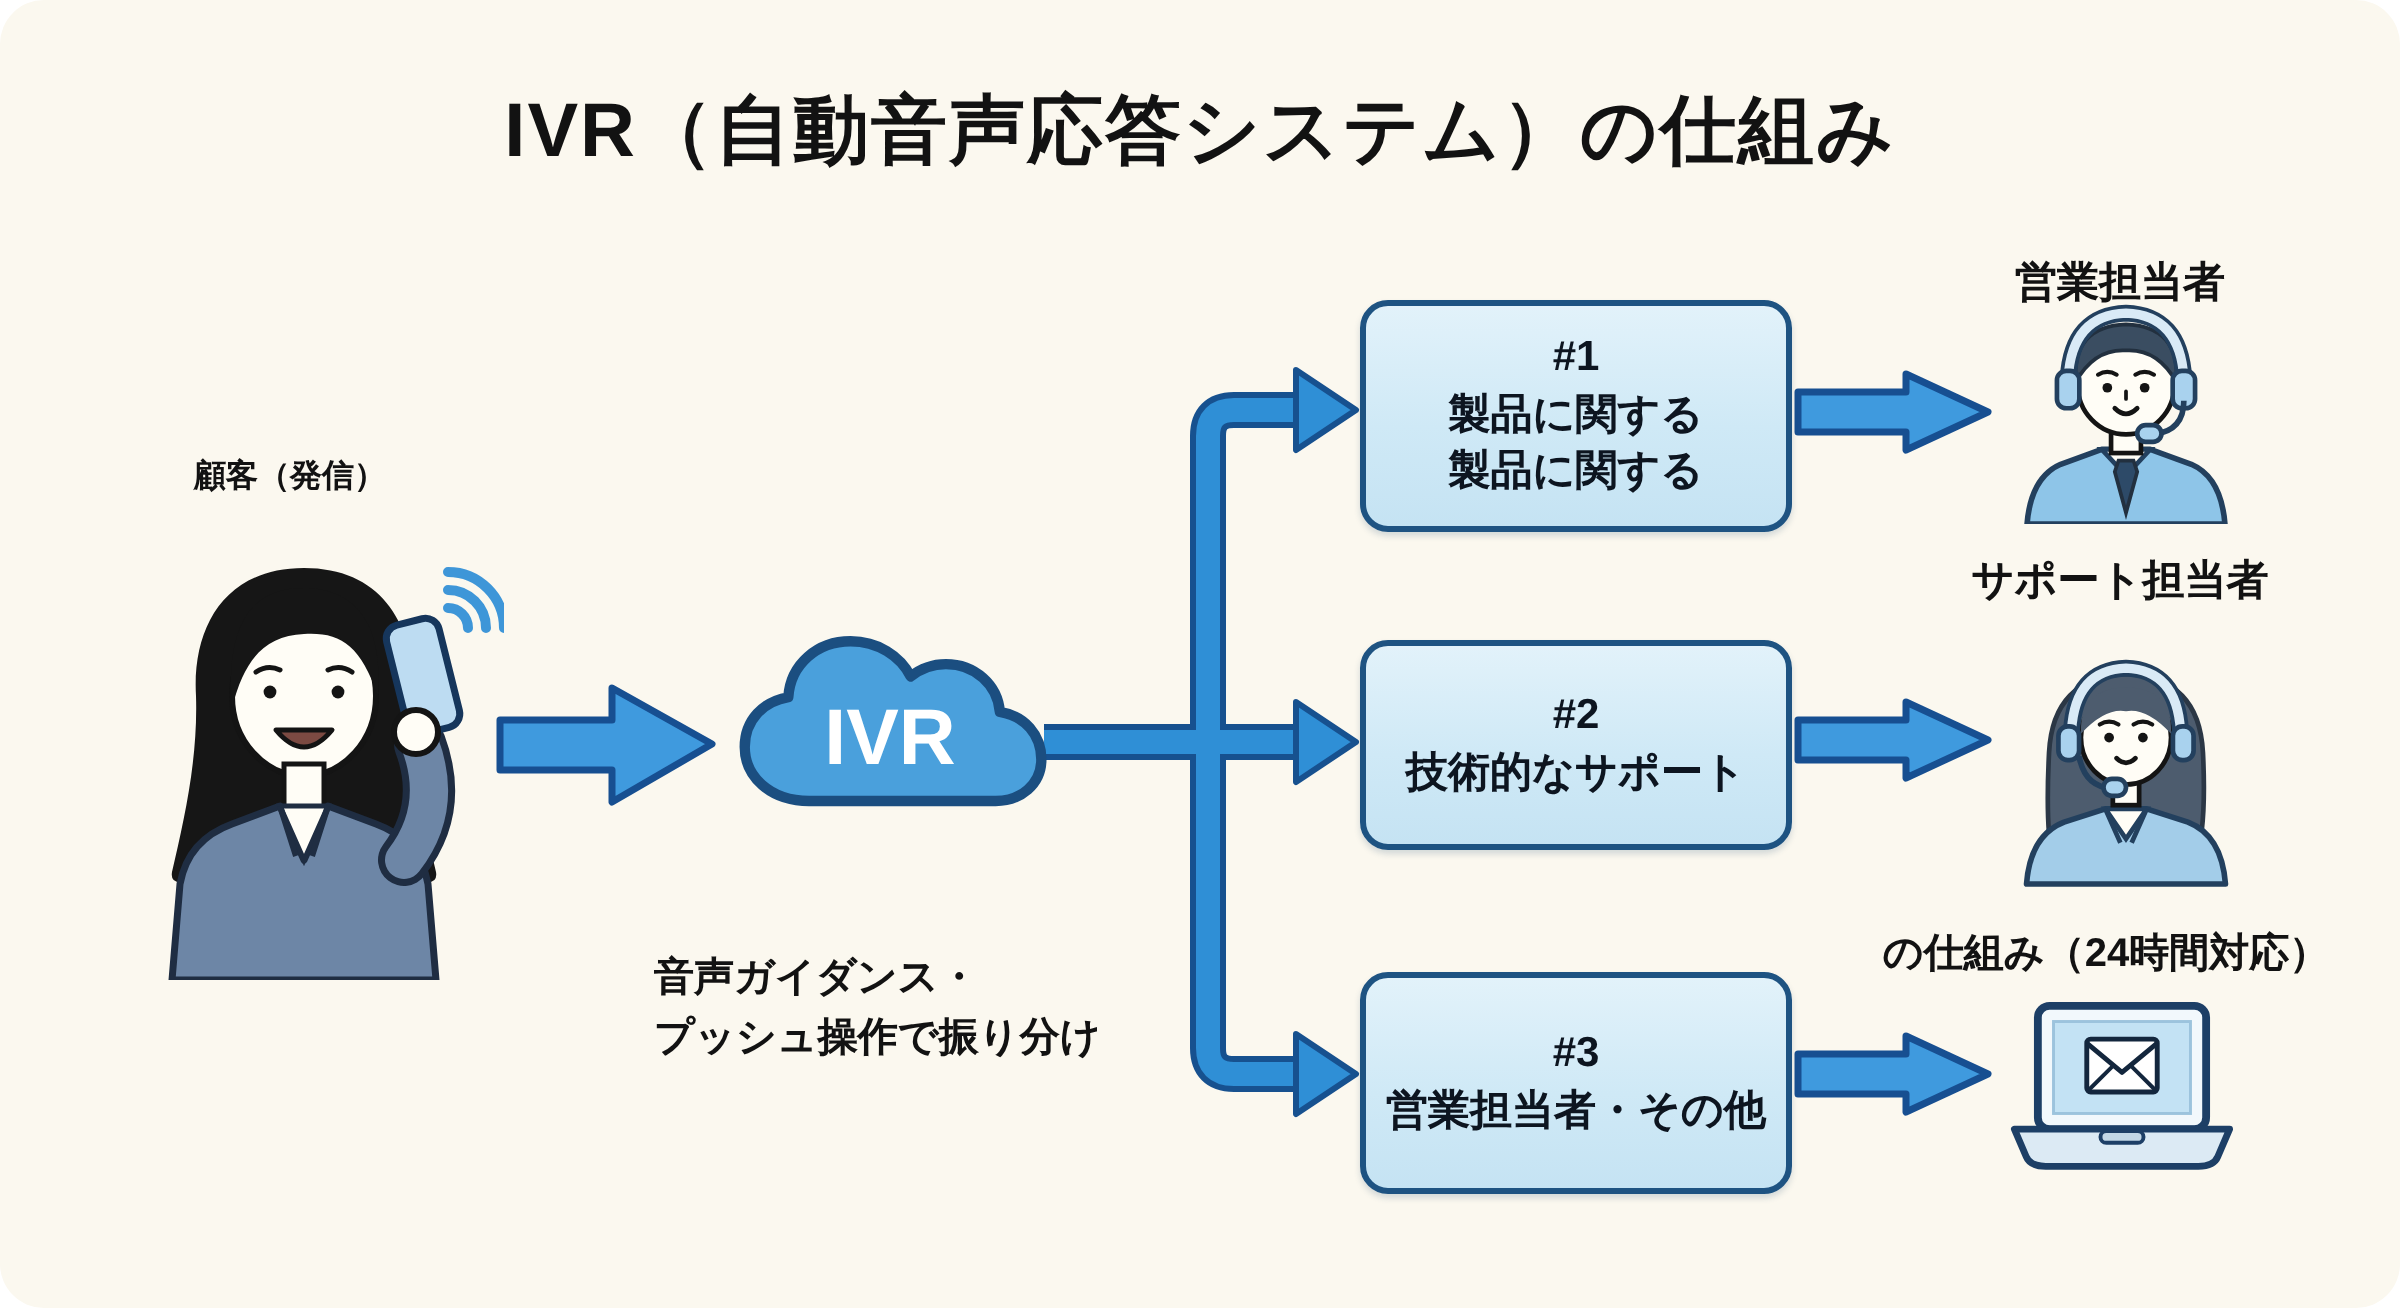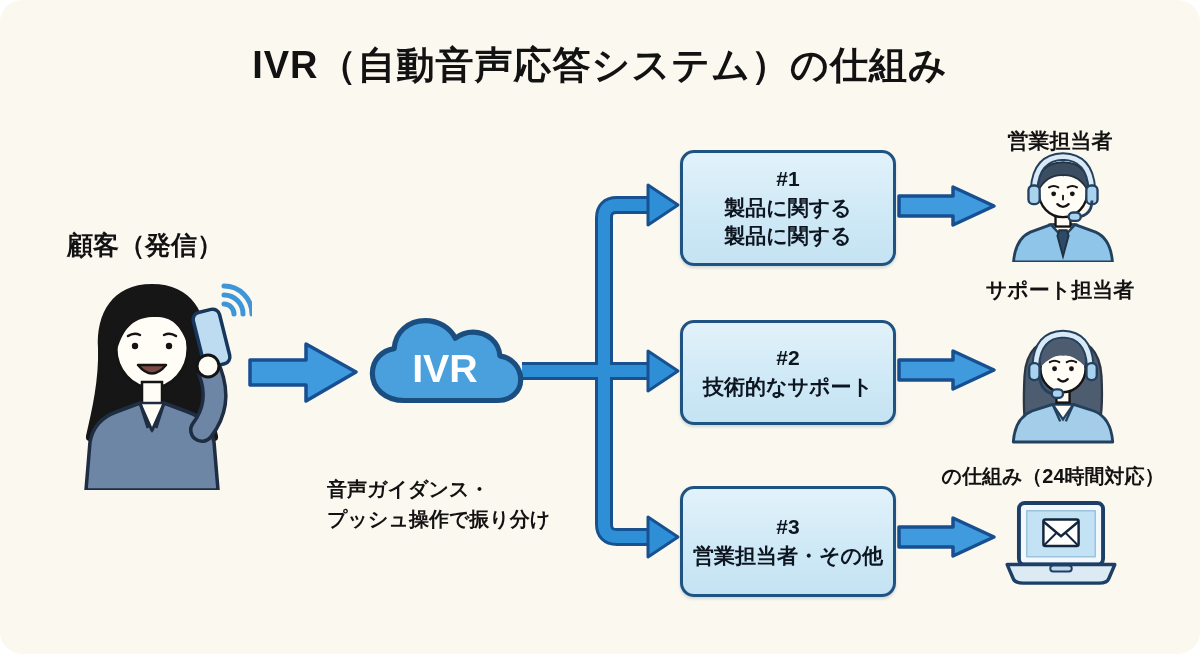--- a/index.html
+++ b/index.html
@@ -1,20 +1,20 @@
 <!DOCTYPE html>
 <html><head>
 <meta charset="utf-8">
 <style>
   html,body{margin:0;padding:0;background:#ffffff;}
   body{font-family:"Liberation Sans","DejaVu Sans",sans-serif;}
   #canvas{position:relative;width:1200px;height:654px;background:#fbf8ef;border-radius:22px;overflow:hidden;margin:0 auto;}
   .abs{position:absolute;}
   .title{left:0;top:40px;width:1200px;text-align:center;font-size:38px;font-weight:800;color:#121212;letter-spacing:1px;margin:0;}
-  .caller-label{left:45px;top:228px;width:200px;text-align:center;font-size:26px;font-weight:800;color:#121212;}
+  .caller-label{left:45px;top:228px;width:200px;text-align:center;font-size:16px;font-weight:800;color:#121212;}
   .cloud-note{left:327px;top:474px;width:272px;text-align:left;font-size:20px;font-weight:800;color:#121212;line-height:1.5;}
   .dest-label{text-align:center;font-size:21px;font-weight:800;color:#121212;}
   .branch-box{width:210px;border:3px solid #1e5382;border-radius:14px;
     background:linear-gradient(180deg,#e2f2fa 0%,#cfe9f6 55%,#c5e3f3 100%);
     box-shadow:0 2px 3px rgba(30,70,110,0.18);
     display:flex;flex-direction:column;align-items:center;justify-content:center;
     font-size:21px;font-weight:800;color:#0d1520;line-height:1.38;text-align:center;z-index:2;}
   svg{display:block;}
   #connectors{left:0;top:0;z-index:1;}
   .illus{z-index:2;}

